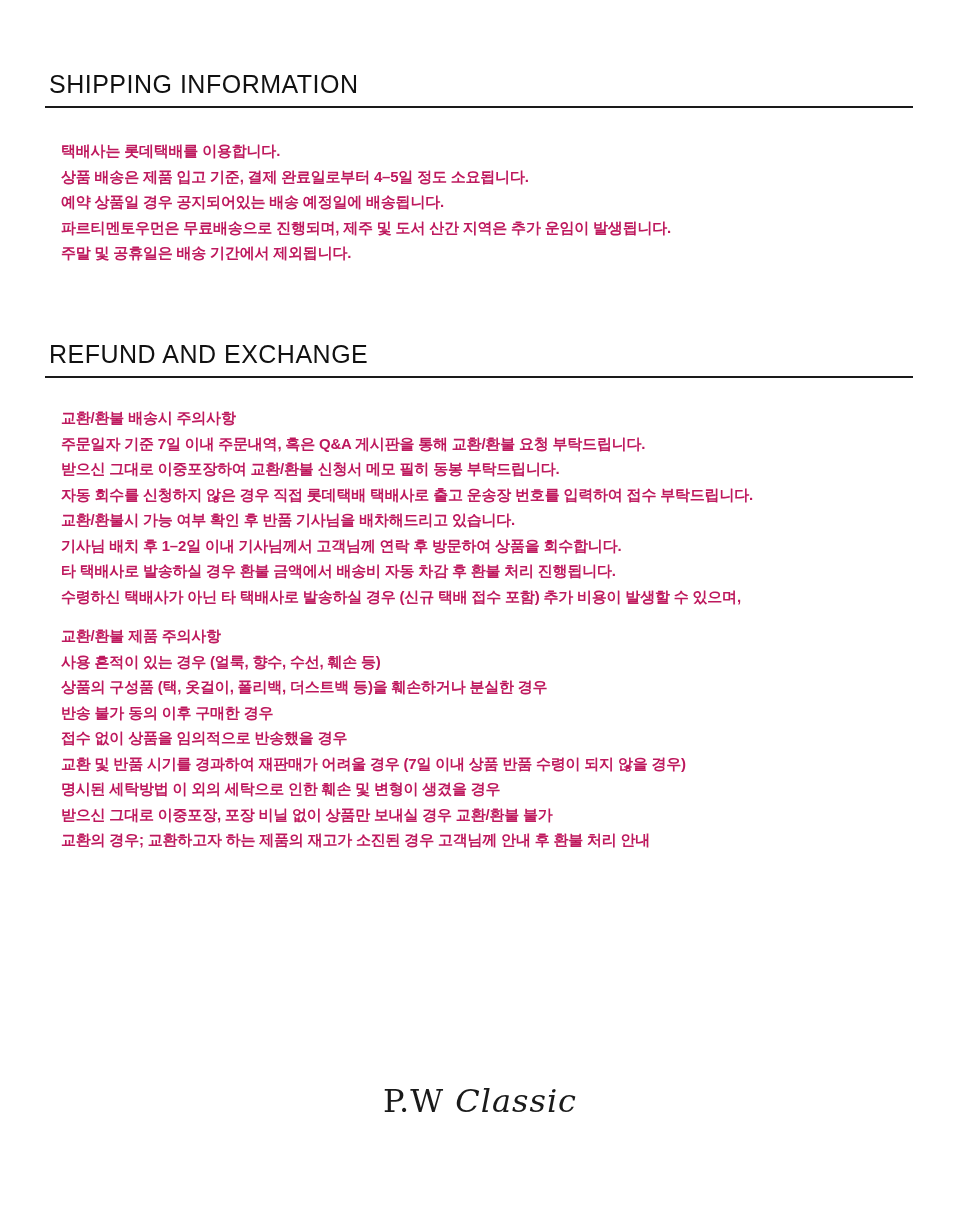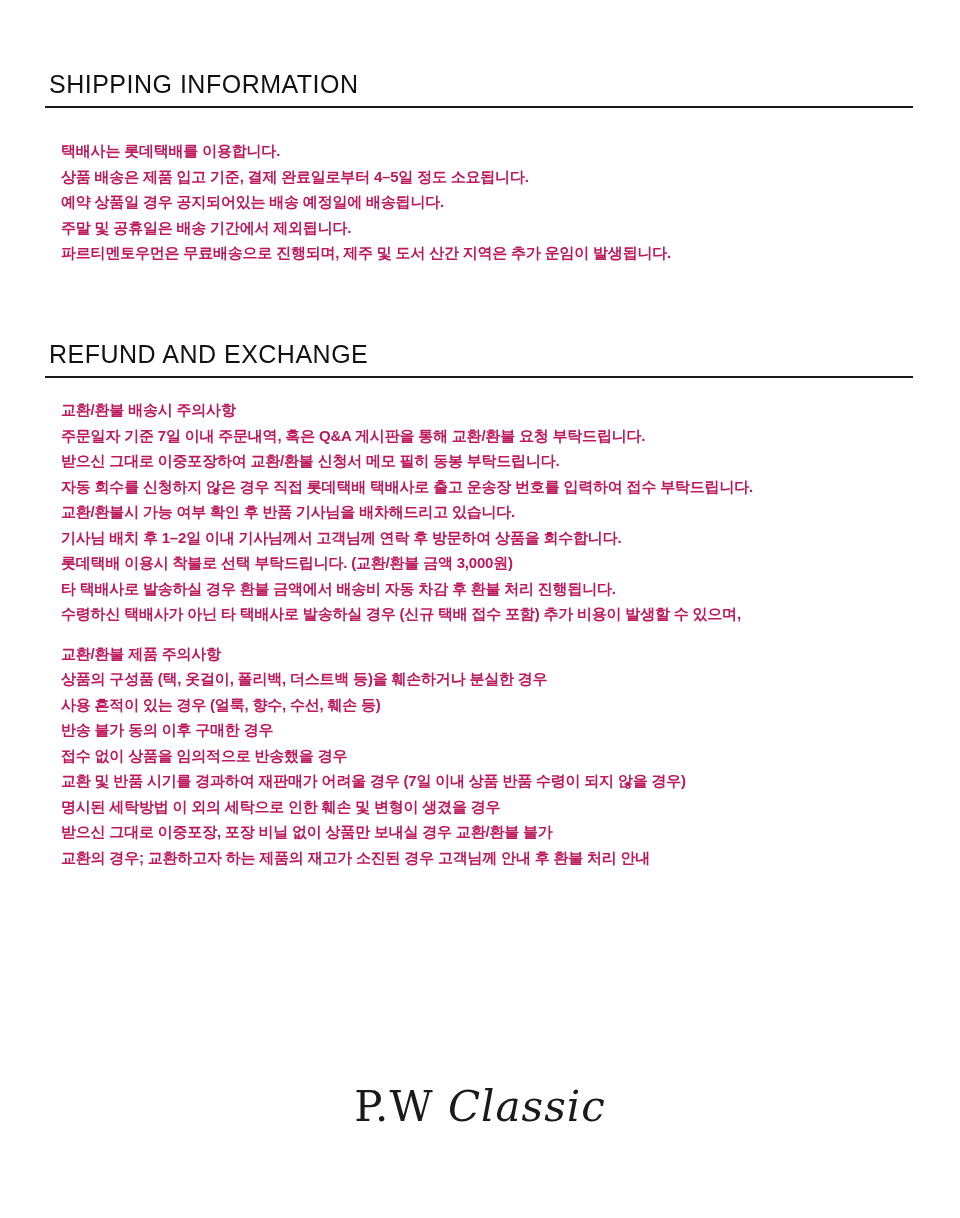--- a/index.html
+++ b/index.html
@@ -66,37 +66,37 @@
   #shipping-body {
     margin-top: 30px;
   }
   #refund-section {
     position: absolute;
     left: 45px;
     top: 340px;
     width: 868px;
   }
   #refund-body {
-    margin-top: 19px;
+    margin-top: 27px;
   }
   #refund-body-2 {
     margin-top: 14px;
   }
 
   
   .footer {
     position: absolute;
     left: 0;
     right: 0;
     top: 1082px;
     text-align: center;
   }
   .logo {
     font-family: "DejaVu Serif", serif;
-    font-size: 42px;
+    font-size: 32px;
     letter-spacing: 1px;
     color: #1a1a1a;
     font-weight: 400;
     display: inline-block;
     font-style: normal;
   }
   .logo .script {
     font-style: italic;
     font-family: "DejaVu Serif", serif;
   }
@@ -107,45 +107,44 @@
 <div class="page">
 
   <div class="section" id="shipping-section">
     <div class="section-title">SHIPPING INFORMATION</div>
     <div class="section-rule"></div>
 
     <div class="body-block" id="shipping-body">
       <div class="body-line">택배사는 롯데택배를 이용합니다.</div>
       <div class="body-line">상품 배송은 제품 입고 기준, 결제 완료일로부터 4–5일 정도 소요됩니다.</div>
       <div class="body-line">예약 상품일 경우 공지되어있는 배송 예정일에 배송됩니다.</div>
+      <div class="body-line">파르티멘토우먼은 무료배송으로 진행되며, 제주 및 도서 산간 지역은 추가 운임이 발생됩니다.</div>
       <div class="body-line">주말 및 공휴일은 배송 기간에서 제외됩니다.</div>
-      <div class="body-line">파르티멘토우먼은 무료배송으로 진행되며, 제주 및 도서 산간 지역은 추가 운임이 발생됩니다.</div>
     </div>
   </div>
 
   <div class="section" id="refund-section">
     <div class="section-title">REFUND AND EXCHANGE</div>
     <div class="section-rule"></div>
 
     <div class="body-block" id="refund-body">
       <div class="body-line">교환/환불 배송시 주의사항</div>
       <div class="body-line">주문일자 기준 7일 이내 주문내역, 혹은 Q&amp;A 게시판을 통해 교환/환불 요청 부탁드립니다.</div>
       <div class="body-line">받으신 그대로 이중포장하여 교환/환불 신청서 메모 필히 동봉 부탁드립니다.</div>
       <div class="body-line">자동 회수를 신청하지 않은 경우 직접 롯데택배 택배사로 출고 운송장 번호를 입력하여 접수 부탁드립니다.</div>
       <div class="body-line">교환/환불시 가능 여부 확인 후 반품 기사님을 배차해드리고 있습니다.</div>
       <div class="body-line">기사님 배치 후 1–2일 이내 기사님께서 고객님께 연락 후 방문하여 상품을 회수합니다.</div>
-      <div class="body-line">롯데택배 이용시 착불로 선택 부탁드립니다. (교환/환불 금액 3,000원)</div>
       <div class="body-line">타 택배사로 발송하실 경우 환불 금액에서 배송비 자동 차감 후 환불 처리 진행됩니다.</div>
       <div class="body-line">수령하신 택배사가 아닌 타 택배사로 발송하실 경우 (신규 택배 접수 포함) 추가 비용이 발생할 수 있으며,</div>
     </div>
 
     <div class="body-block" id="refund-body-2">
       <div class="body-line">교환/환불 제품 주의사항</div>
+      <div class="body-line">사용 흔적이 있는 경우 (얼룩, 향수, 수선, 훼손 등)</div>
       <div class="body-line">상품의 구성품 (택, 옷걸이, 폴리백, 더스트백 등)을 훼손하거나 분실한 경우</div>
-      <div class="body-line">사용 흔적이 있는 경우 (얼룩, 향수, 수선, 훼손 등)</div>
       <div class="body-line">반송 불가 동의 이후 구매한 경우</div>
       <div class="body-line">접수 없이 상품을 임의적으로 반송했을 경우</div>
       <div class="body-line">교환 및 반품 시기를 경과하여 재판매가 어려울 경우 (7일 이내 상품 반품 수령이 되지 않을 경우)</div>
       <div class="body-line">명시된 세탁방법 이 외의 세탁으로 인한 훼손 및 변형이 생겼을 경우</div>
       <div class="body-line">받으신 그대로 이중포장, 포장 비닐 없이 상품만 보내실 경우 교환/환불 불가</div>
       <div class="body-line">교환의 경우; 교환하고자 하는 제품의 재고가 소진된 경우 고객님께 안내 후 환불 처리 안내</div>
     </div>
   </div>
 
   <div class="footer">

